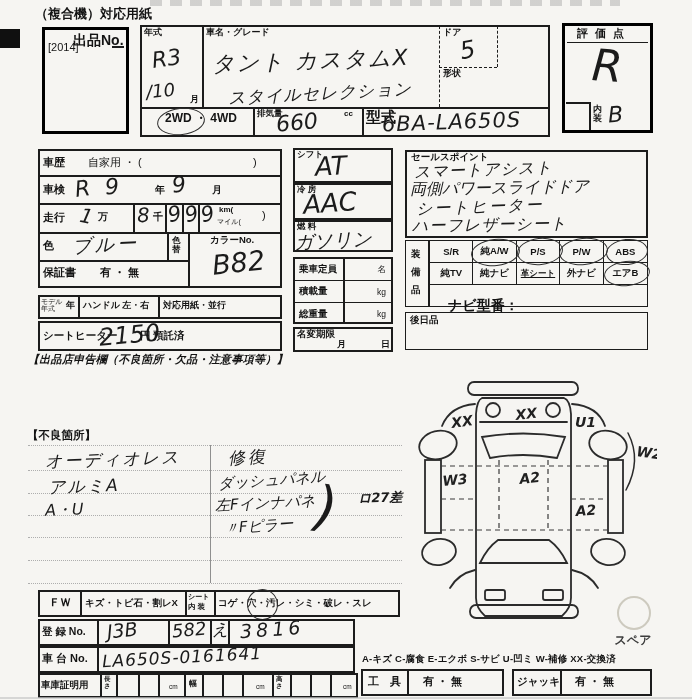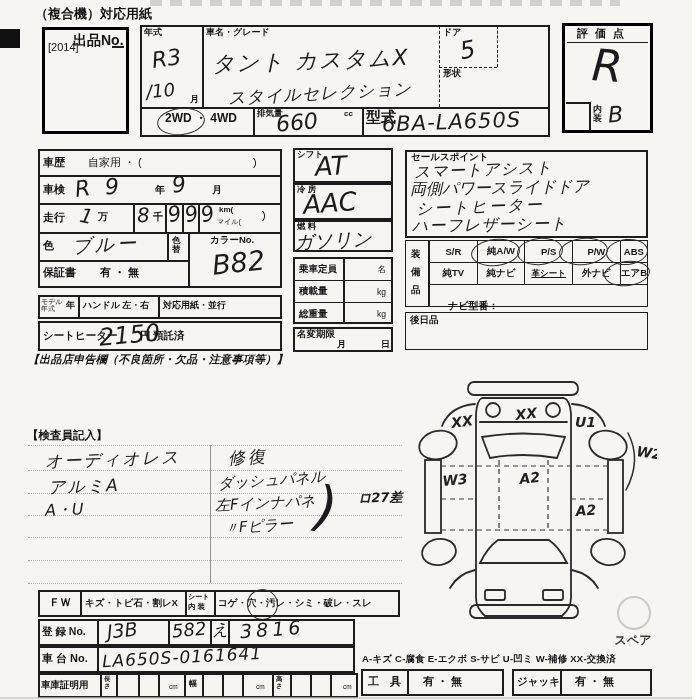--- a/index.html
+++ b/index.html
@@ -11,25 +11,25 @@
   .bx{position:absolute;border:2px solid #1c1c1c;box-sizing:border-box;background:transparent;}
   .thick{border-width:3.5px;border-color:#000;}
   .vl{position:absolute;width:1.6px;background:#1c1c1c;}
   .hl{position:absolute;height:1.6px;background:#1c1c1c;}
   .vld{position:absolute;width:0;border-left:1.6px dashed #1c1c1c;}
   .hld{position:absolute;height:0;border-top:1.6px dashed #1c1c1c;}
   .dot{position:absolute;height:0;border-top:1.5px dotted #aeaeae;}
   .circ{position:absolute;border:1.8px solid #2e2e2e;border-radius:50%;transform:rotate(-6deg);}
   .stack{word-break:break-all;white-space:normal !important;}
   .equip-grid{position:absolute;left:429px;top:240px;width:219px;height:67px;display:grid;
-    grid-template-columns:repeat(4,1fr);grid-template-rows:22px 22px 21px;border:1.6px solid #1c1c1c;box-sizing:border-box;}
+    grid-template-columns:repeat(5,1fr);grid-template-rows:22px 22px 21px;border:1.6px solid #1c1c1c;box-sizing:border-box;}
   .eq-cell{border-right:1.4px solid #1c1c1c;border-bottom:1.4px solid #1c1c1c;display:flex;align-items:center;justify-content:center;
     font-size:9.5px;font-weight:bold;overflow:hidden;}
   .eq-cell:nth-child(5n){border-right:none;}
-  .eq-navi{grid-column:1 / span 5;border-bottom:none;display:flex;align-items:center;padding-left:18px;font-size:10px;font-weight:bold;margin-top:20px;}
+  .eq-navi{grid-column:1 / span 5;border-bottom:none;display:flex;align-items:center;padding-left:18px;font-size:14px;font-weight:bold;margin-top:20px;}
   .cap-row{display:flex;height:22px;border-bottom:1.5px solid #1c1c1c;box-sizing:border-box;align-items:center;justify-content:center;}
   .cap-row:last-child{border-bottom:none;}
   svg text{font-family:"DejaVu Sans",sans-serif;}
 </style>
 </head>
 <body>
 
 <div id="sheet">
 
   <div style="position:absolute;left:150px;top:0;width:470px;height:6px;opacity:.4;
@@ -202,21 +202,21 @@
 
   <div class="circ" style="left:471px;top:239px;width:47px;height:25px;"></div>
   <div class="circ" style="left:517px;top:238px;width:44px;height:25px;"></div>
   <div class="circ" style="left:559px;top:238px;width:47px;height:25px;"></div>
   <div class="circ" style="left:606px;top:239px;width:40px;height:24px;"></div>
   <div class="circ" style="left:604px;top:261px;width:44px;height:23px;"></div>
 
   <div class="bx" style="left:405px;top:312px;width:243px;height:38px;border-width:1.6px;"></div>
   <div class="p b" style="left:410px;top:315px;font-size:9.5px;">後日品</div>
 
-  <div class="p b" style="left:27px;top:429px;font-size:11.5px;">【検査員記入】</div>
+  <div class="p b" style="left:27px;top:429px;font-size:11.5px;">【不良箇所】</div>
   <div class="dot" style="left:28px;top:445px;width:374px;"></div>
   <div class="dot" style="left:28px;top:470px;width:374px;"></div>
   <div class="dot" style="left:28px;top:493px;width:374px;"></div>
   <div class="dot" style="left:28px;top:515px;width:374px;"></div>
   <div class="dot" style="left:28px;top:537px;width:374px;"></div>
   <div class="dot" style="left:28px;top:560px;width:374px;"></div>
   <div class="dot" style="left:28px;top:583px;width:374px;"></div>
   <div style="position:absolute;left:210px;top:445px;width:1px;height:138px;background:#8f8f8f;"></div>
 
   <div class="hw" style="left:45px;top:451px;font-size:17px;letter-spacing:2px;transform:rotate(-2deg);">オーディオレス</div>

